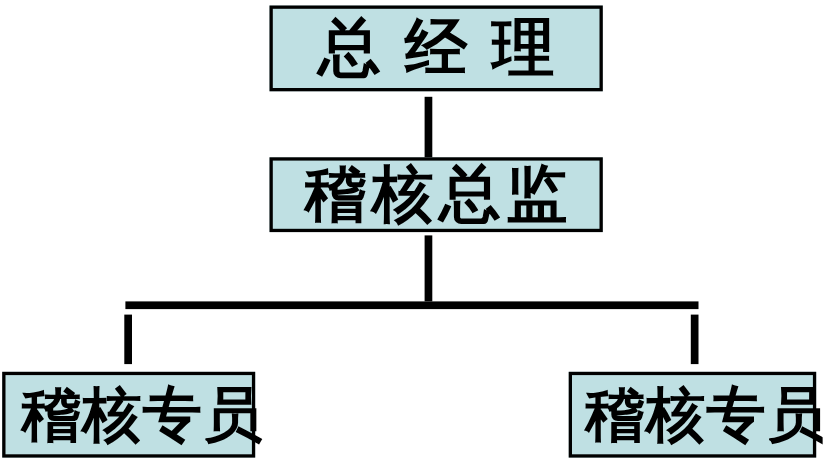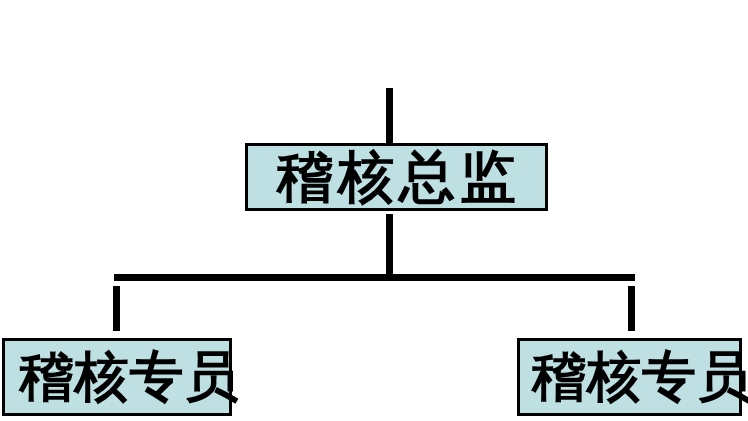--- a/index.html
+++ b/index.html
@@ -74,20 +74,23 @@
   .conn-v2   { left: 386px; top: 214px; width: 7px;   height: 60px; }
   .conn-hbar { left: 114px; top: 274px; width: 521px; height: 7px;  }
   .conn-drop-left  { left: 113px; top: 286px; width: 7px; height: 45px; }
   .conn-drop-right { left: 628px; top: 286px; width: 7px; height: 45px; }
 </style>
 </head>
 <body>
 
 <div class="canvas">
 
+  <div class="node node-gm" style="background-color: rgb(191, 224, 227); border-color: rgb(0, 0, 0);">
+    <span class="node-label" style="color: rgb(0, 0, 0);">总经理</span>
+  </div>
 
   <div class="node node-director" style="background-color: rgb(191, 224, 227); border-color: rgb(0, 0, 0);">
     <span class="node-label" style="color: rgb(0, 0, 0);">稽核总监</span>
   </div>
 
   <div class="node node-spec-left" style="background-color: rgb(191, 224, 227); border-color: rgb(0, 0, 0);">
     <span class="node-label" style="color: rgb(0, 0, 0);">稽核专员</span>
   </div>
 
   <div class="node node-spec-right" style="background-color: rgb(191, 224, 227); border-color: rgb(0, 0, 0);">

